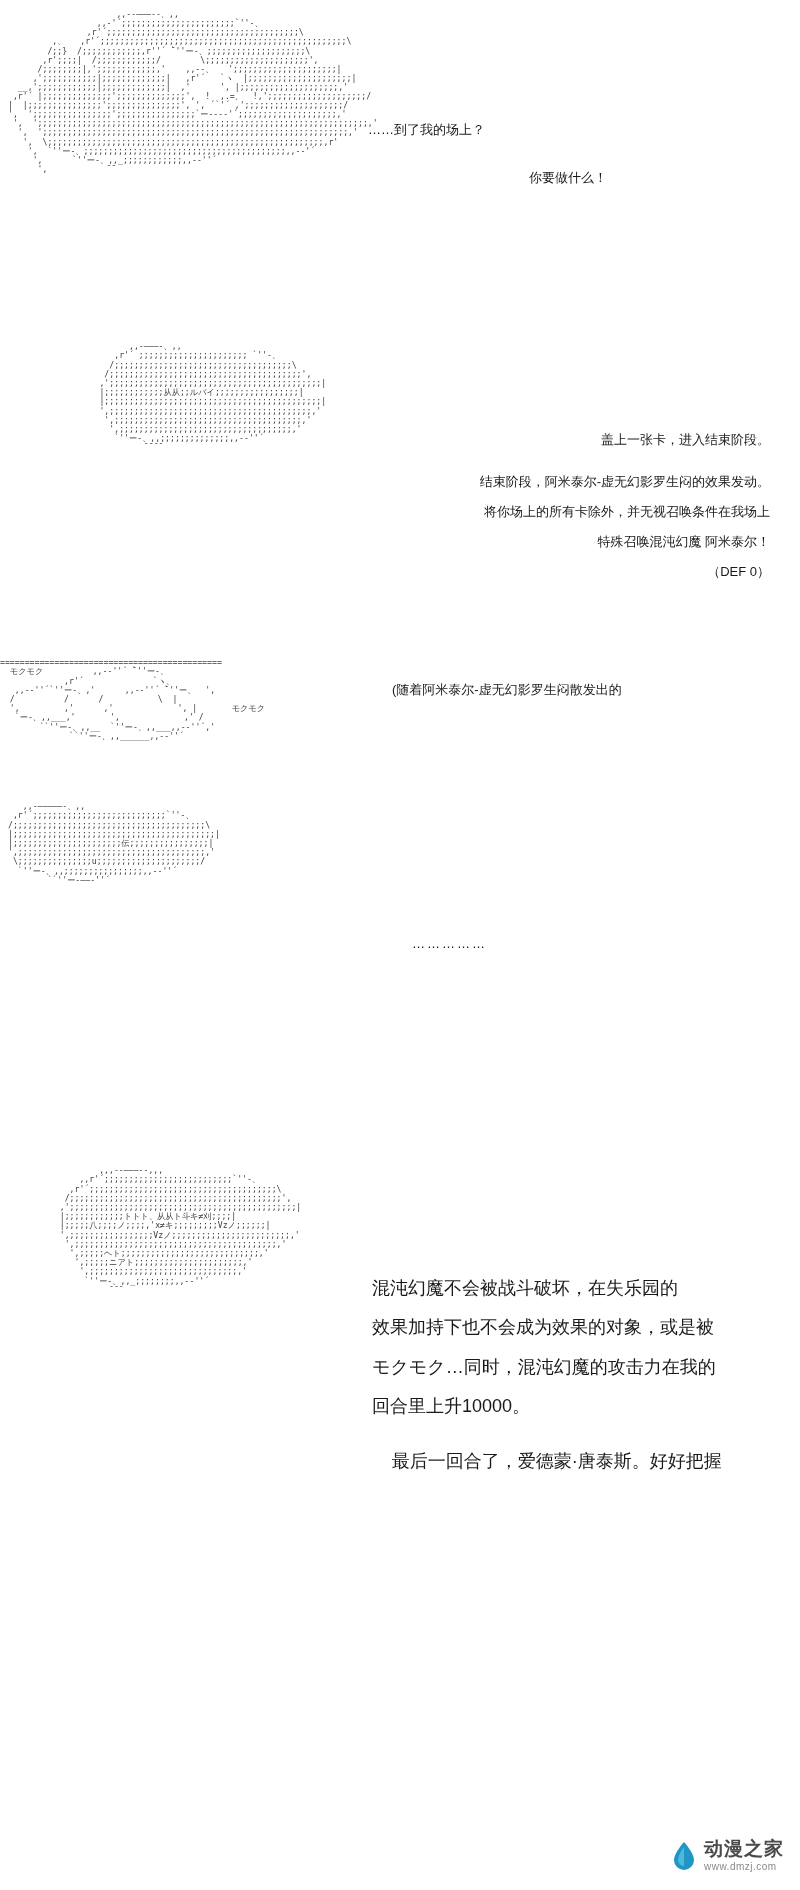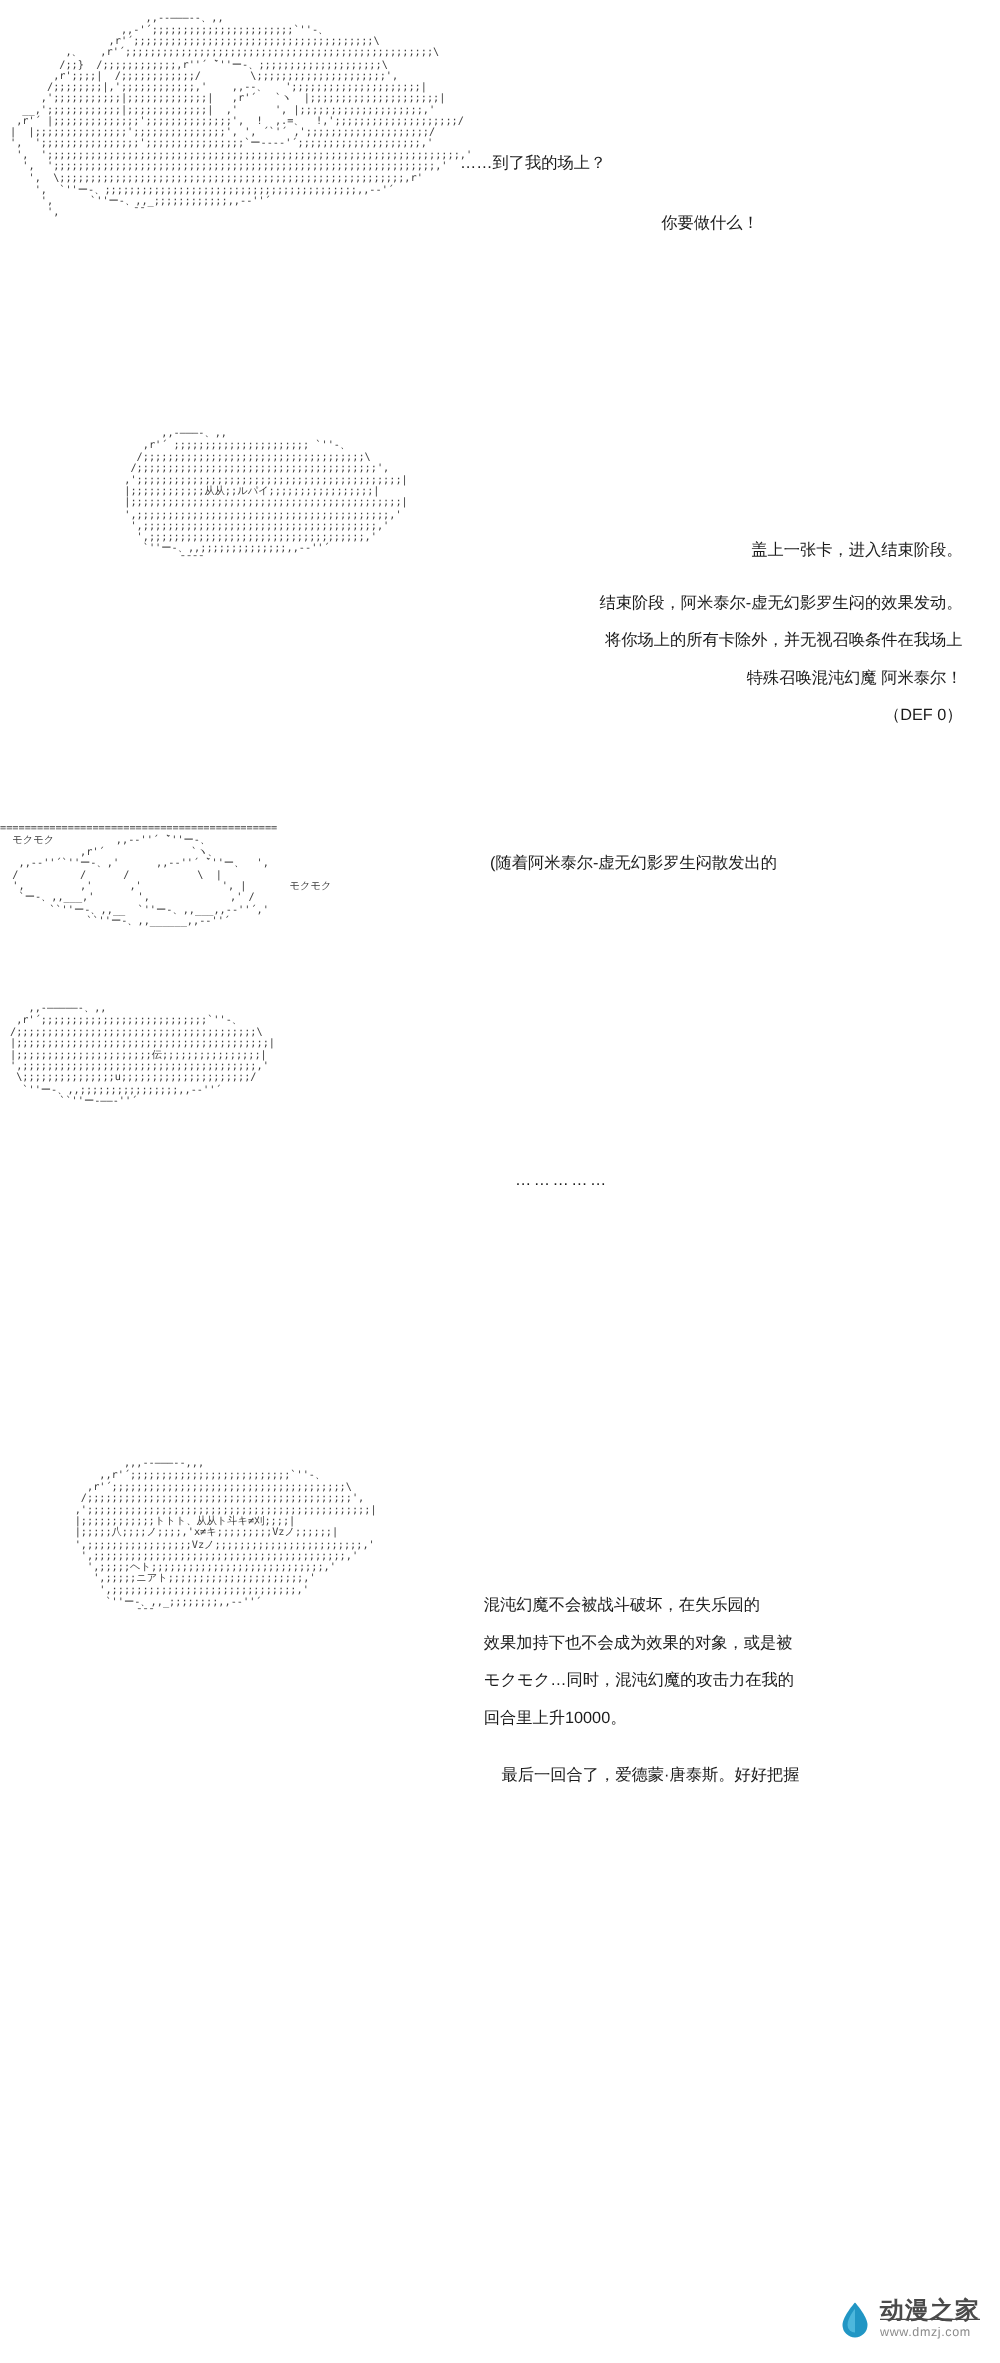--- a/index.html
+++ b/index.html
@@ -111,23 +111,23 @@
   
   #panel5 { height: 720px; }
   #panel5 .aa {
     position: absolute;
     left: 40px;
     top: 8px;
     font-size: 8.2px;
     line-height: 9.2px;
   }
   #panel5 .dialog {
-    left: 387px;
+    left: 372px;
     top: 122px;
-    font-size: 13px;
+    font-size: 18px;
     width: 410px;
   }
   #panel5 .dialog .block2 {
     margin-top: 22px;
   }
 
   
   #watermark {
     position: absolute;
     right: 16px;
@@ -145,21 +145,20 @@
   #watermark .wm-text {
     display: flex;
     flex-direction: column;
     line-height: 1;
   }
   #watermark .wm-title {
     font-size: 19px;
     font-weight: bold;
     color: #4a4a4a;
     letter-spacing: 1px;
-    text-decoration: underline;
   }
   #watermark .wm-url {
     font-size: 10px;
     color: #8a8a8a;
     letter-spacing: 0.5px;
     margin-top: 4px;
   }
 </style>
 </head>
 <body>

